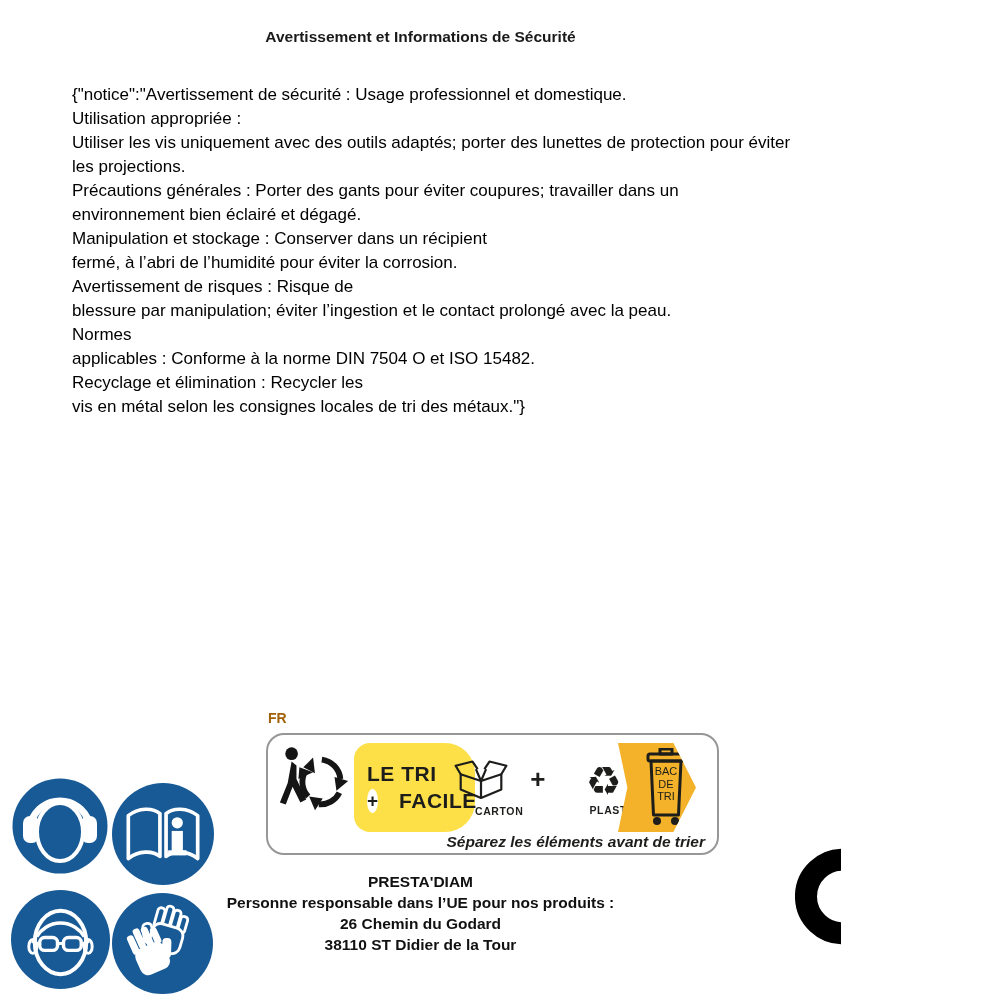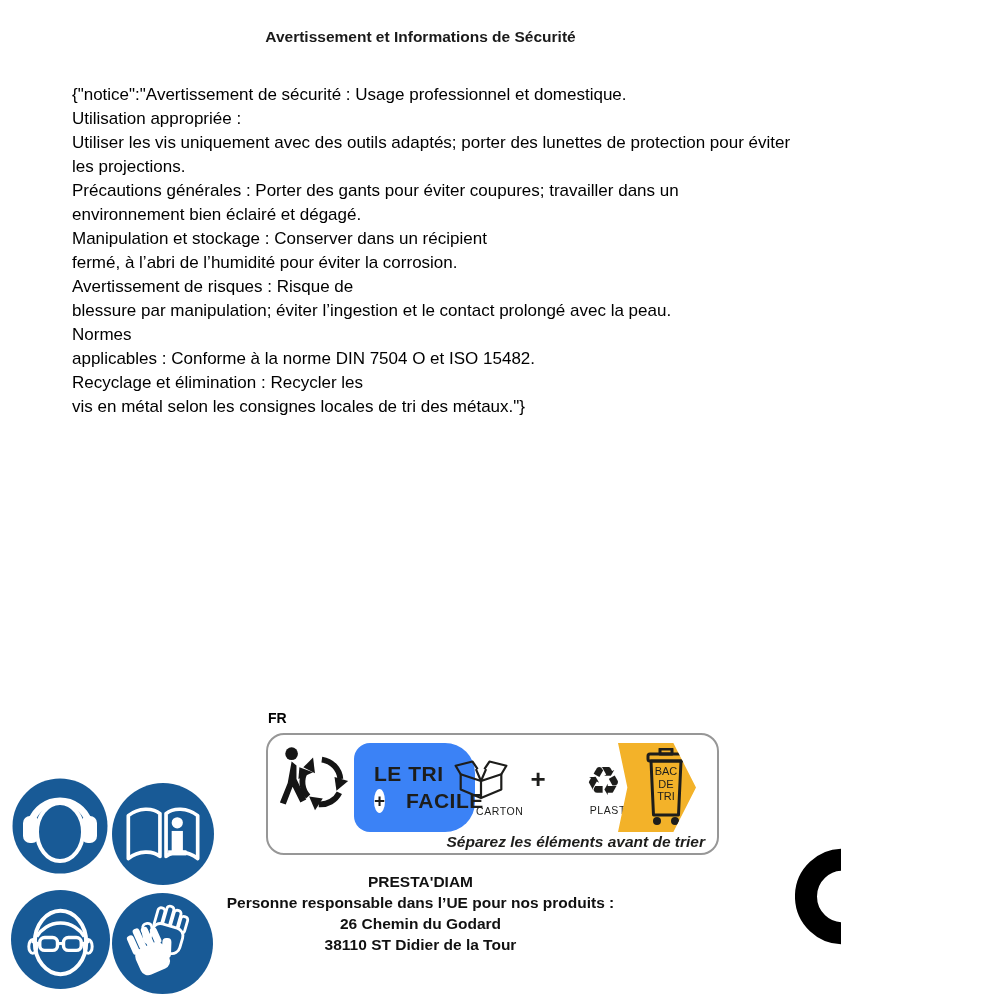--- a/index.html
+++ b/index.html
@@ -9,36 +9,36 @@
   .title{position:absolute;top:28px;left:0;width:100%;text-align:center;
          font-size:15.5px;font-weight:bold;color:#1a1a1a;}
 
   .notice{position:absolute;left:72px;top:83px;width:865px;
           font-size:17px;line-height:24px;white-space:pre-line;color:#000;}
 
   
   .m-icon{position:absolute;}
 
   
-  .fr-tag{position:absolute;left:268px;top:710px;font-size:14px;font-weight:bold;color:#000000;}
+  .fr-tag{position:absolute;left:268px;top:710px;font-size:14px;font-weight:bold;color:#a16207;}
   .tri-label{position:absolute;left:266px;top:733px;width:453px;height:122px;background:#fff;
              border:2px solid #979797;border-radius:18px;box-sizing:border-box;}
   .triman{position:absolute;left:8px;top:5px;width:78px;height:82px;}
-  .tri-yellow{position:absolute;left:86px;top:8px;width:121px;height:89px;background:#3b82f6;
+  .tri-yellow{position:absolute;left:86px;top:8px;width:121px;height:89px;background:#fde047;
               border-radius:16px 30px 30px 16px;display:flex;flex-direction:column;
-              justify-content:center;padding-left:20px;box-sizing:border-box;color:#1d1d1b;}
+              justify-content:center;padding-left:13px;box-sizing:border-box;color:#1d1d1b;}
   .tri-yellow .l1{font-size:21px;font-weight:bold;letter-spacing:.5px;}
   .tri-yellow .l2{display:flex;align-items:center;gap:5px;margin-top:3px;}
   .plus-circle{width:24px;height:24px;border-radius:50%;background:#fff;display:flex;
                align-items:center;justify-content:center;font-size:19px;font-weight:bold;color:#1d1d1b;}
   .tri-yellow .facile{font-size:21px;font-weight:bold;letter-spacing:.5px;margin-left:16px;}
   .tri-mid{position:absolute;left:207px;top:8px;width:143px;height:89px;display:flex;
            align-items:center;justify-content:center;gap:7px;}
   .mat-col{display:flex;flex-direction:column;align-items:center;gap:2px;}
-  .mat-label{font-size:10.5px;font-weight:normal;letter-spacing:.6px;color:#1d1d1b;padding-left:37px;}
+  .mat-label{font-size:10.5px;font-weight:bold;letter-spacing:.6px;color:#1d1d1b;padding-left:37px;}
   .mat-plus{font-size:26px;font-weight:bold;color:#1d1d1b;margin-bottom:16px;}
   .recycle-glyph{font-family:"DejaVu Sans",sans-serif;font-size:40px;line-height:42px;color:#1d1d1b;}
   .tri-arrow{position:absolute;left:350px;top:8px;width:78px;height:89px;background:#F3B229;
              clip-path:polygon(0% 0%,71% 0%,100% 50%,71% 100%,0% 100%,12% 50%);}
   .bin{position:absolute;left:28px;top:5px;width:40px;height:79px;}
   .bin svg{position:absolute;left:0;top:0;}
   .bin-text{position:absolute;left:0;top:17px;width:40px;text-align:center;
             font-size:11px;line-height:12.5px;font-weight:normal;color:#1d1d1b;}
   .tagline{position:absolute;right:12px;bottom:2px;font-size:15.5px;font-style:italic;
            font-weight:bold;color:#1d1d1b;margin-left:48px;}

